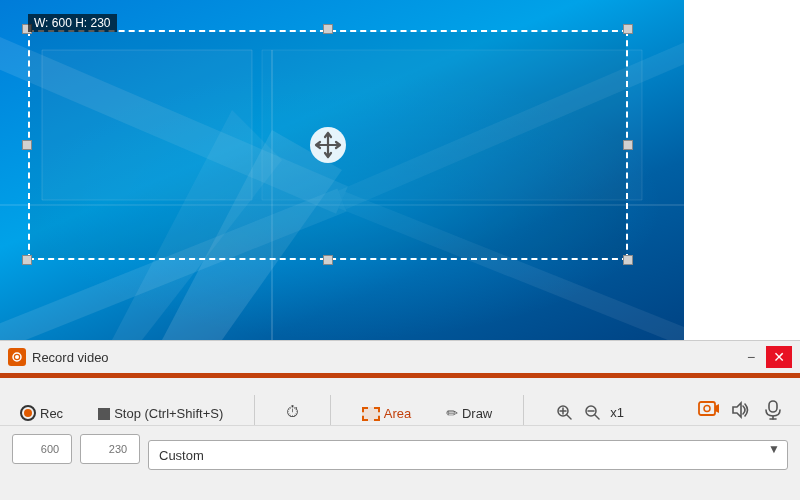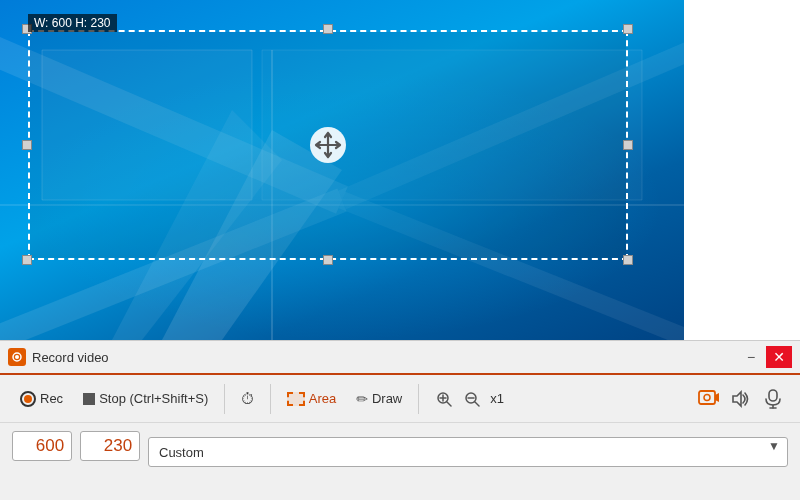--- a/index.html
+++ b/index.html
@@ -99,21 +99,21 @@
       background: #f0f0f0;
       border-top: 1px solid #ccc;
       display: flex;
       flex-direction: column;
     }
 
     
     #title-bar {
       height: 32px;
       background: #f0f0f0;
-      border-bottom: 2px solid #c2410c;
+      border-bottom: 5px solid #c2410c;
       display: flex;
       align-items: center;
       justify-content: space-between;
       padding: 16px 8px;
       user-select: none;
     }
 
     #title-bar-left {
       display: flex;
       align-items: center;
@@ -160,23 +160,23 @@
 
     .title-btn.close {
       background: #e81123;
       color: white;
     }
 
     
     #controls-row {
       height: 48px;
       display: flex;
-      align-items: center;
+      align-items: flex-end;
       padding: 0 12px;
-      gap: 4px;
+      gap: 19px;
       border-bottom: 1px solid #d8d8d8;
     }
 
     .ctrl-btn {
       display: flex;
       align-items: center;
       gap: 4px;
       padding: 4px 8px;
       cursor: pointer;
       border: none;
@@ -305,24 +305,24 @@
       padding: 0 12px;
       gap: 8px;
     }
 
     .dim-input {
       width: 60px;
       height: 30px;
       border: 1px solid #aaa;
       border-radius: 3px;
       text-align: center;
-      font-size: 17px;
+      font-size: 11px;
       font-family: 'Segoe UI', Arial, sans-serif;
       background: white;
-      color: #c2410c;
+      color: #737373;
       padding-left: 16px;
     }
 
     #custom-select-container {
       flex: 1;
       position: relative;
       display: flex;
       align-items: center;
     }
 

